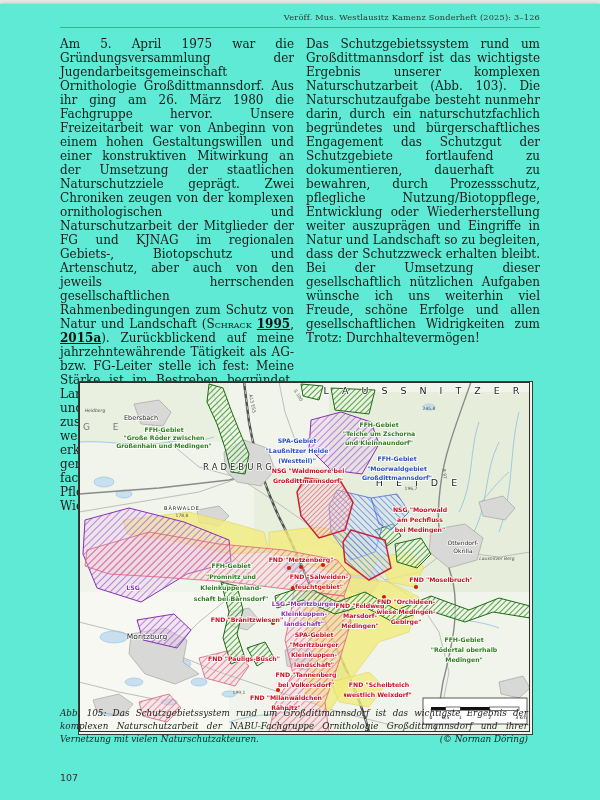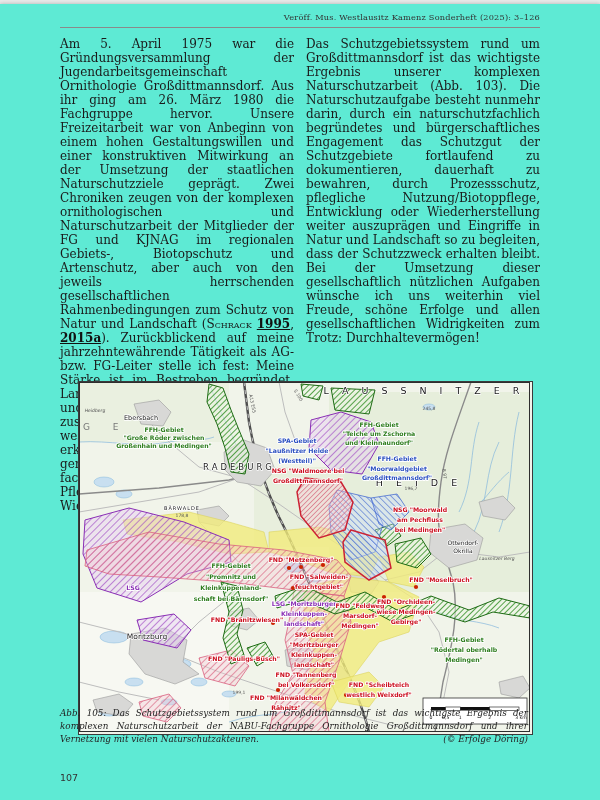--- a/index.html
+++ b/index.html
@@ -265,18 +265,18 @@
         <text x="66.6" y="21" font-size="4.6" fill="#111" text-anchor="middle">2</text>
         <text x="98" y="21" font-size="4.6" fill="#111" text-anchor="middle">3 km</text>
       </g>
 
       <rect x="0.5" y="0.5" width="450" height="349" fill="none" stroke="#2e2e2e" stroke-width="1"></rect>
     </svg>
   </div>
 
   <div class="caption">
     <span>Abb. 105: Das Schutzgebietssystem rund um Großdittmannsdorf ist das wichtigste Ergebnis der komplexen Naturschutzarbeit der NABU-Fachgruppe Ornithologie Großdittmannsdorf und ihrer Vernetzung mit vielen Naturschutzakteuren.</span>
-    <span class="credit">(© Erfolge Döring)</span>
+    <span class="credit">(© Norman Döring)</span>
   </div>
 
   <div class="pageno">107</div>
 
 </div>
 
 </body></html>

